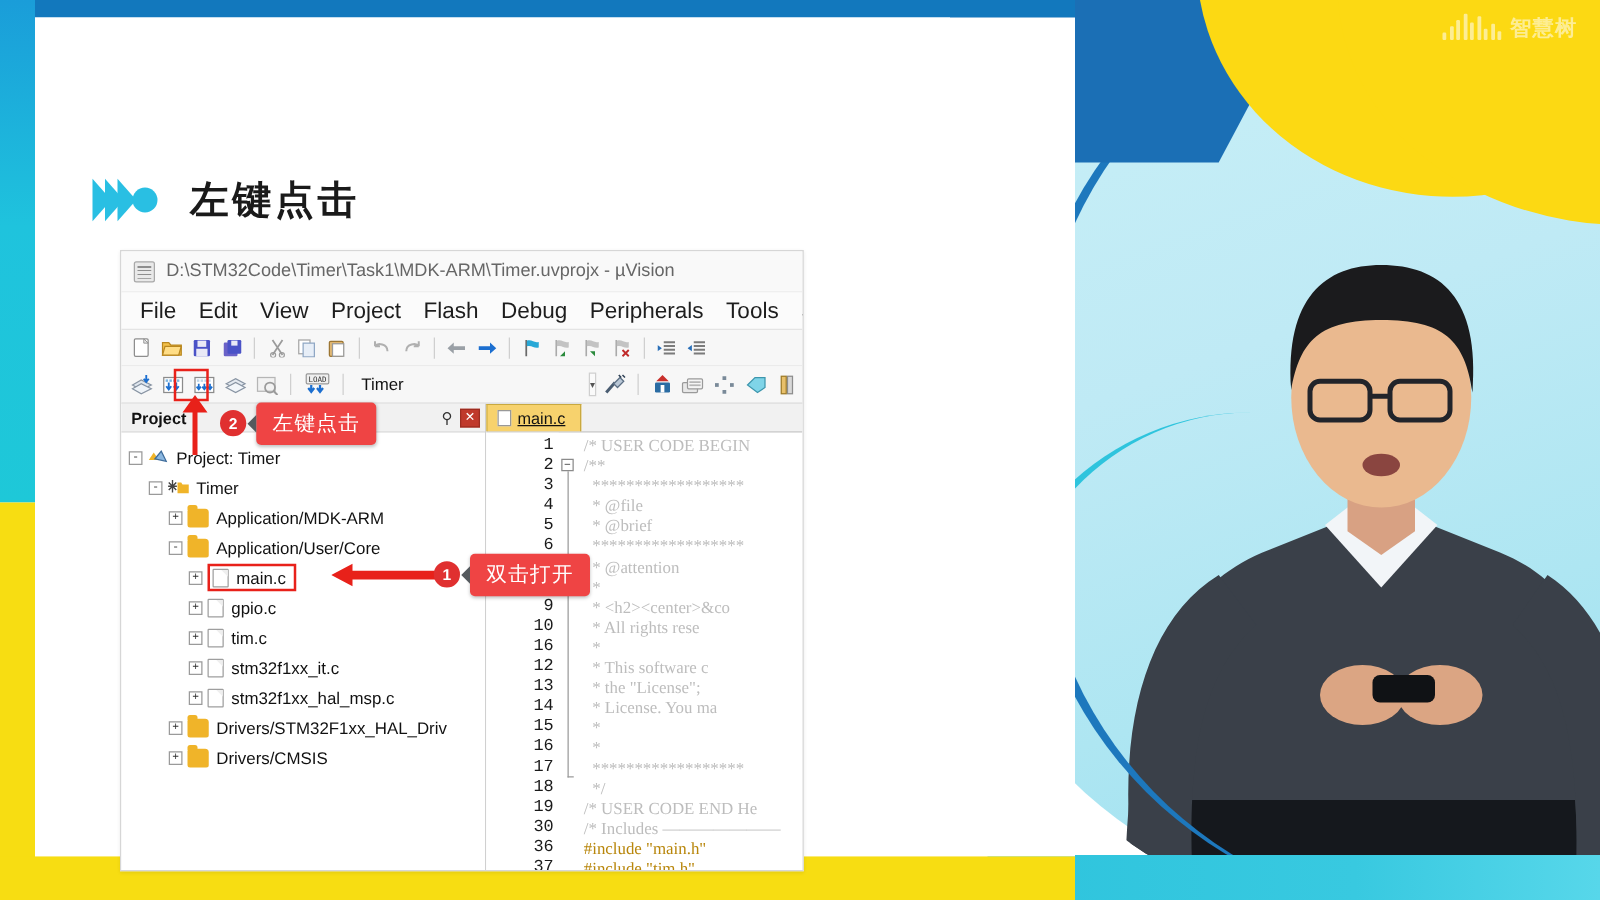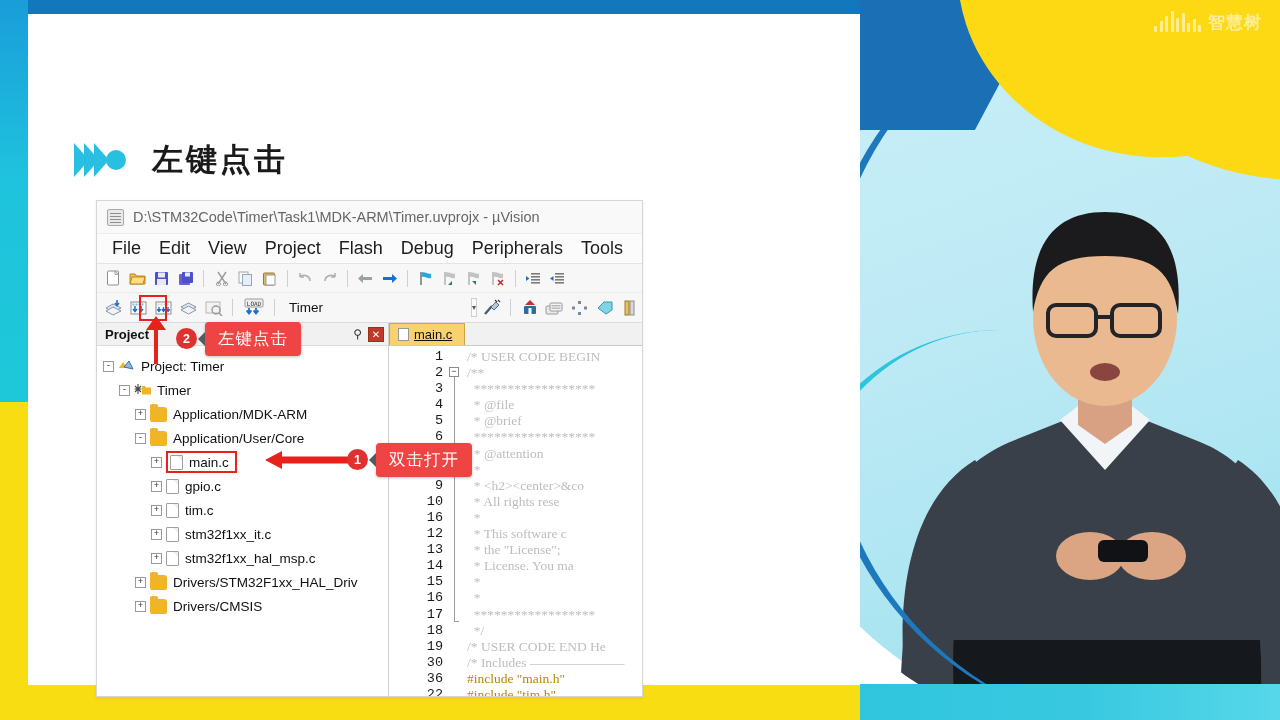--- a/index.html
+++ b/index.html
@@ -704,21 +704,21 @@
                 <div>12</div>
                 <div>13</div>
                 <div>14</div>
                 <div>15</div>
                 <div>16</div>
                 <div>17</div>
                 <div>18</div>
                 <div>19</div>
                 <div>30</div>
                 <div>36</div>
-                <div>22</div>
+                <div>37</div>
               </div>
             <div class="foldcol">
               <div class="foldbox">−</div>
               <div class="foldline"></div>
             </div>
             <div class="code" id="code"><div class="cmt">/* USER CODE BEGIN </div><div class="cmt">/**</div><div class="cmt">  ******************</div><div class="cmt">  * @file</div><div class="cmt">  * @brief</div><div class="cmt">  ******************</div><div class="cmt">  * @attention</div><div class="cmt">  *</div><div class="cmt">  * &lt;h2&gt;&lt;center&gt;&amp;co</div><div class="cmt">  * All rights rese</div><div class="cmt">  *</div><div class="cmt">  * This software c</div><div class="cmt">  * the "License"; </div><div class="cmt">  * License. You ma</div><div class="cmt">  *</div><div class="cmt">  *</div><div class="cmt">  ******************</div><div class="cmt">  */</div><div class="cmt">/* USER CODE END He</div><div class="cmt">/* Includes ———————</div><div class="pre">#include "main.h"</div><div class="pre">#include "tim.h"</div></div>
           </div>
         </div>
 
       </div>

